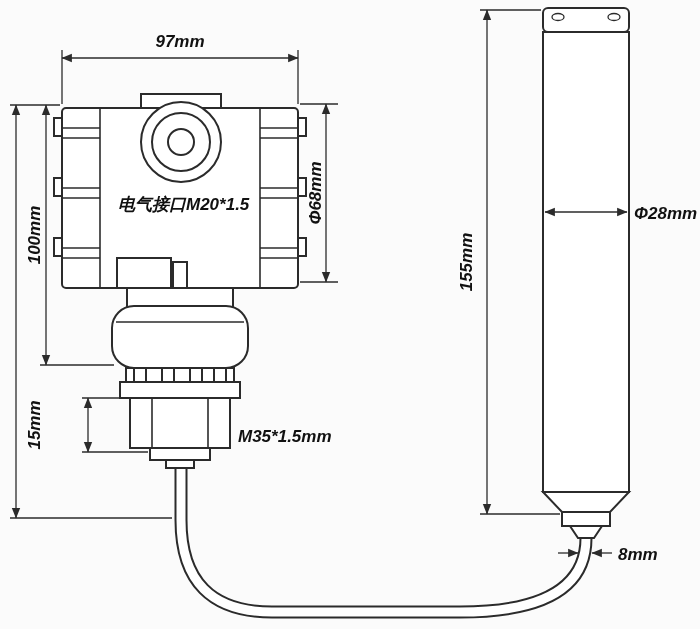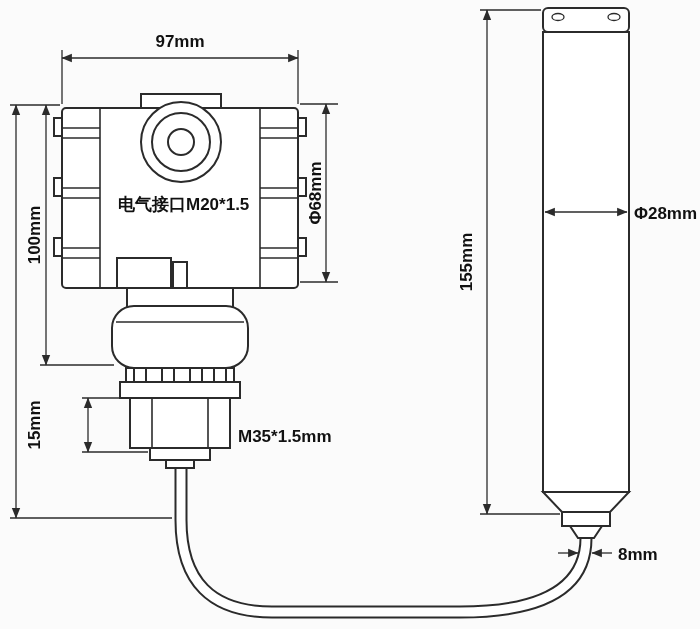--- a/index.html
+++ b/index.html
@@ -4,21 +4,21 @@
 <style>
   :root{
     --line:#2b2b2b;
     --text:#111111;
     --bg:#fbfbfb;
   }
   *{box-sizing:border-box;}
   html,body{margin:0;padding:0;background:var(--bg);}
   .stage{
     width:700px;height:629px;position:relative;margin:0;
-    font-family:"Liberation Sans",sans-serif;background:var(--bg);
+    font-family:"Liberation Sans",sans-serif;background:var(--bg);font-style:italic;
   }
   svg{display:block;}
   svg text{
     font-family:"Liberation Sans","DejaVu Sans",sans-serif;
     font-weight:700;font-size:17px;fill:var(--text);
   }
   .ol{fill:#ffffff;stroke:var(--line);stroke-width:2;}
   .ln{fill:none;stroke:var(--line);stroke-width:1.6;}
   .dl{fill:none;stroke:var(--line);stroke-width:1.3;}
   .cable-outer{fill:none;stroke:var(--line);stroke-width:13;}

